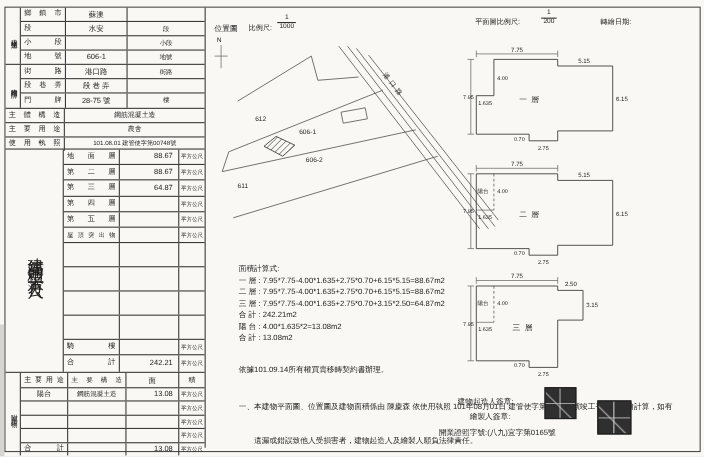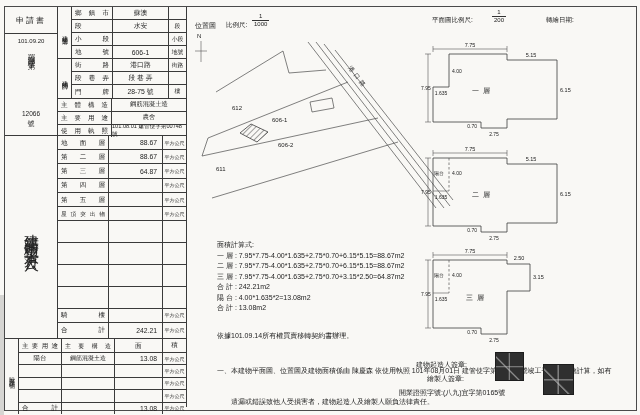--- a/index.html
+++ b/index.html
@@ -70,27 +70,20 @@
 </style>
 </head>
 <body>
 
 <div id="page">
   <div class="abs" id="frame"></div>
   <div class="abs smudge"></div>
 
   <div class="abs" id="left-block">
     <div class="secA">
-      <div class="colA">
-        <div class="appbox">申請書</div>
-        <div class="appdate">101.09.20</div>
-        <div class="vertno">羅測建字第</div>
-        <div class="caseno">12066</div>
-        <div class="casesuf">號</div>
-      </div>
       <div class="colB">
         <div class="grp" style="height:51.2px">
           <div class="gcell">建物坐落</div>
           <div class="ginner">
             <div class="r">
               <span class="c lab">
                   <span class="jl">鄉鎮市</span>
                 </span>
               <span class="c val">蘇澳</span>
               <span class="c suf"></span>

